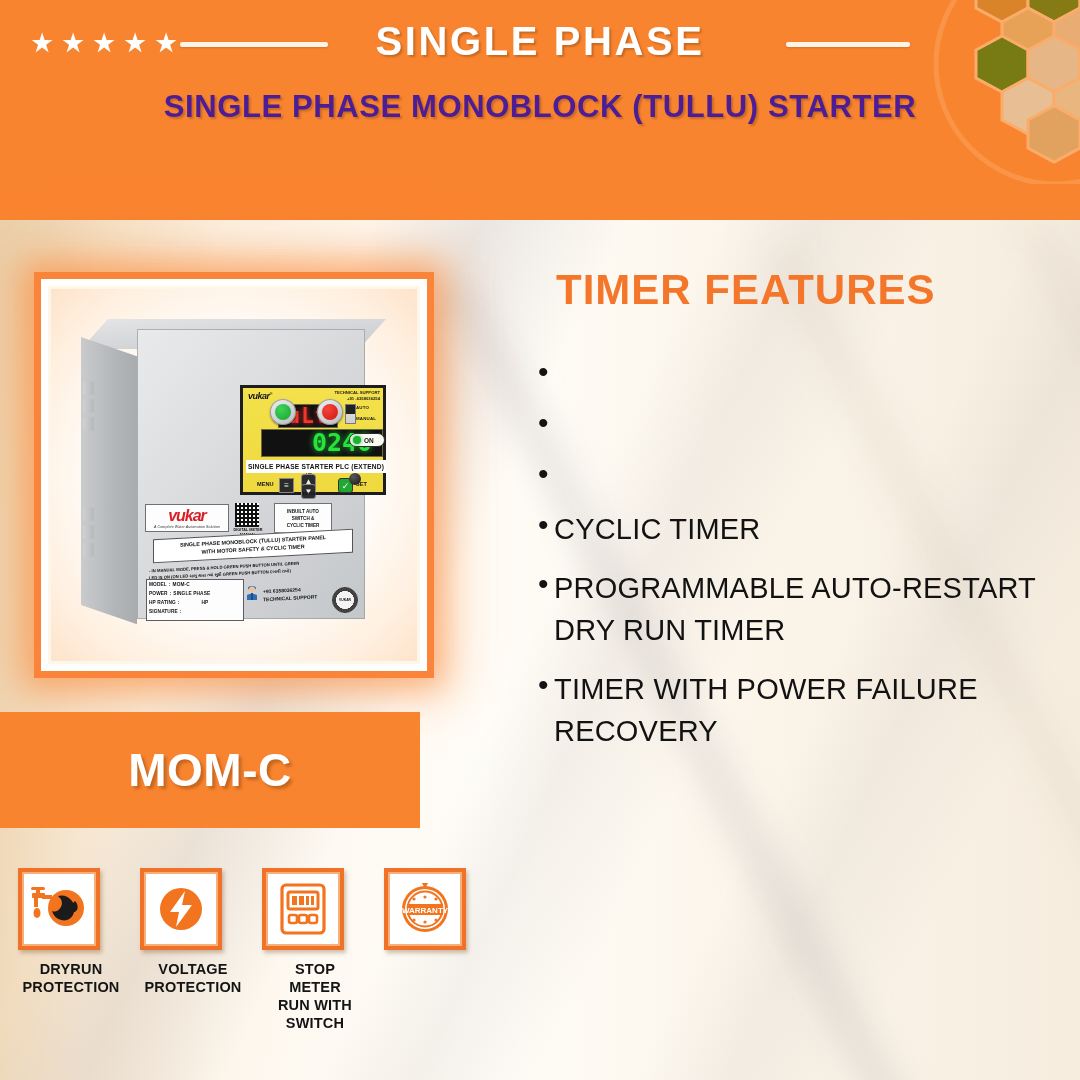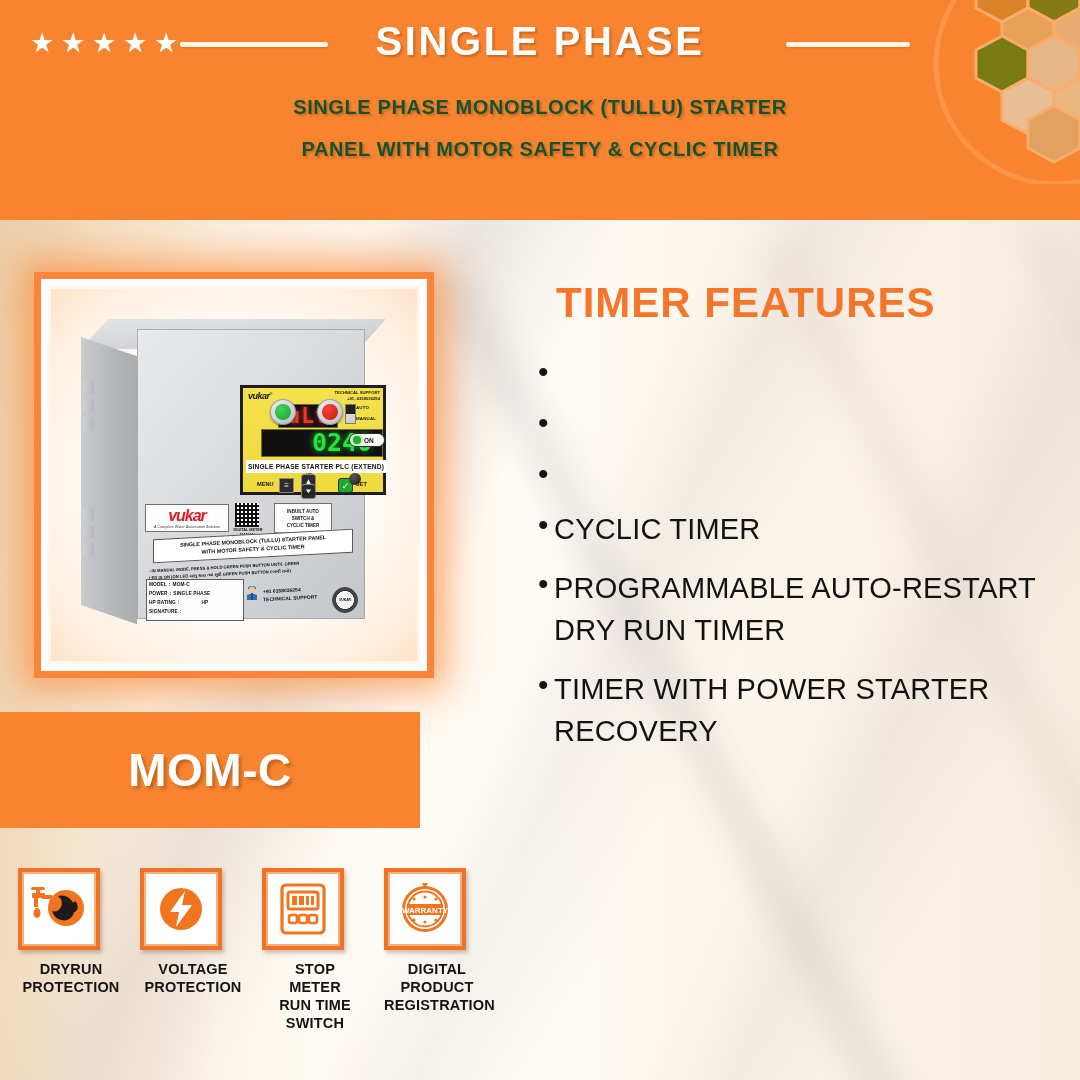--- a/index.html
+++ b/index.html
@@ -39,21 +39,21 @@
   .hex-globe{position:absolute;right:-56px;top:-46px;width:230px;height:230px;opacity:.92;}
   .stars{position:absolute;left:30px;top:30px;display:flex;gap:4px;}
   .star{width:27px;height:27px;color:#ffffff;font-size:27px;line-height:27px;}
   .rule{position:absolute;height:5px;background:#fdf3e6;border-radius:2px;box-shadow:0 1px 2px rgba(120,60,10,.25);}
   .rule-left{left:180px;top:42px;width:148px;}
   .rule-right{left:786px;top:42px;width:124px;}
   .h-title{position:absolute;left:0;top:19px;width:1080px;text-align:center;
     font-size:40px;font-weight:700;letter-spacing:2.6px;color:#ffffff;
     text-shadow:2px 2px 2px rgba(110,55,10,.35);}
   .h-sub{position:absolute;left:0;top:86px;width:1080px;text-align:center;
-    font-size:20px;font-weight:700;letter-spacing:.6px;color:#14532d;line-height:42px;
+    font-size:31px;font-weight:700;letter-spacing:.6px;color:#4c1d95;line-height:42px;
     text-shadow:2px 2px 2px rgba(110,55,10,.33);}
 
   
   .prod-frame{position:absolute;left:34px;top:272px;width:386px;height:392px;
     border:7px solid #f9843a;background:#ffffff;
     box-shadow:0 0 30px 10px rgba(249,132,47,.55), 0 0 60px 20px rgba(249,132,47,.22);}
   .prod-inner{position:absolute;inset:7px;border:3px solid #fff6ea;background:#ffffff;overflow:hidden;}
   .prod-glow{position:absolute;inset:0;background:radial-gradient(ellipse at 50% 50%, rgba(255,255,255,1) 45%, rgba(255,228,200,.55) 80%, rgba(252,200,150,.5) 100%);}
 
   
@@ -147,21 +147,21 @@
   
   .feats{position:absolute;left:18px;top:868px;width:500px;display:flex;gap:16px;}
   .feat{width:106px;display:flex;flex-direction:column;}
   .feat-box{width:82px;height:82px;background:#ef7228;padding:4px;box-sizing:border-box;
     box-shadow:2px 3px 4px rgba(120,80,40,.35);}
   .feat-box-in{width:100%;height:100%;background:#fff;border:2px solid #f7b07a;box-sizing:border-box;
     display:flex;align-items:center;justify-content:center;}
   .feat-lbl{margin-top:10px;font-size:14.5px;font-weight:700;color:#141414;text-align:center;line-height:18px;letter-spacing:.2px;}
 
   
-  .ft-head{position:absolute;left:556px;top:266px;font-size:42px;font-weight:700;color:#f4762a;letter-spacing:1px;margin-top:13px;}
+  .ft-head{position:absolute;left:556px;top:266px;font-size:42px;font-weight:700;color:#f4762a;letter-spacing:1px;}
   .ft-list{position:absolute;left:538px;top:355px;width:520px;}
   .ft-item{display:flex;align-items:flex-start;margin-bottom:17px;}
   .ft-bullet{width:16px;flex:0 0 16px;font-size:30px;line-height:34px;color:#131313;text-align:left;}
   .ft-txt{font-size:29px;line-height:42px;color:#121212;letter-spacing:.2px;}
 </style>
 </head>
 <body>
 
 <div class="page">
 
@@ -198,21 +198,20 @@
       <span class="star">★</span>
       <span class="star">★</span>
     </div>
 
     <div class="rule rule-left"></div>
     <div class="rule rule-right"></div>
 
     <div class="h-title">SINGLE PHASE</div>
     <div class="h-sub">
       <div>SINGLE PHASE MONOBLOCK (TULLU) STARTER</div>
-      <div>PANEL WITH MOTOR SAFETY &amp; CYCLIC TIMER</div>
     </div>
   </div>
 
   <div class="prod-frame">
     <div class="prod-inner">
       <div class="prod-glow"></div>
 
       <div class="box-top"></div>
       <div class="box-side"></div>
       <div class="hinge" style="left:32px;top:92px;height:14px;"></div>
@@ -399,21 +398,21 @@
             <rect x="34" y="14" width="3" height="9" fill="#f2741f"></rect>
             <rect x="12" y="33" width="8" height="8" rx="2" fill="none" stroke="#f2741f" stroke-width="2.6"></rect>
             <rect x="22" y="33" width="8" height="8" rx="2" fill="none" stroke="#f2741f" stroke-width="2.6"></rect>
             <rect x="32" y="33" width="8" height="8" rx="2" fill="none" stroke="#f2741f" stroke-width="2.6"></rect>
           </svg>
         </div>
       </div>
       <div class="feat-lbl">
         <div>STOP</div>
         <div>METER</div>
-        <div>RUN TIME</div>
+        <div>RUN WITH</div>
         <div>SWITCH</div>
       </div>
     </div>
 
     <div class="feat">
       <div class="feat-box">
         <div class="feat-box-in">
           <svg width="54" height="54" viewBox="0 0 54 54">
             <g fill="#f2741f">
               <g transform="translate(27,27)">
@@ -429,25 +428,20 @@
                 <circle cx="27" cy="15" r="1.6"></circle>
                 <circle cx="38" cy="17" r="1.6"></circle>
               <circle cx="16" cy="38" r="1.6"></circle>
                 <circle cx="27" cy="40" r="1.6"></circle>
                 <circle cx="38" cy="38" r="1.6"></circle>
             </g>
             <text x="27" y="31" text-anchor="middle" font-size="8" font-weight="bold" fill="#ffffff" font-family="Liberation Sans, sans-serif">WARRANTY</text>
           </svg>
         </div>
       </div>
-      <div class="feat-lbl">
-        <div>DIGITAL</div>
-        <div>PRODUCT</div>
-        <div>REGISTRATION</div>
-      </div>
     </div>
 
   </div>
 
   <div class="ft-head">TIMER FEATURES</div>
 
   <div class="ft-list">
     <div class="ft-item">
       <span class="ft-bullet">•</span>
     </div>
@@ -460,17 +454,17 @@
     <div class="ft-item">
       <span class="ft-bullet">•</span>
       <span class="ft-txt">CYCLIC TIMER</span>
     </div>
     <div class="ft-item">
       <span class="ft-bullet">•</span>
       <span class="ft-txt">PROGRAMMABLE AUTO-RESTART DRY RUN TIMER</span>
     </div>
     <div class="ft-item">
       <span class="ft-bullet">•</span>
-      <span class="ft-txt">TIMER WITH POWER STARTER RECOVERY</span>
+      <span class="ft-txt">TIMER WITH POWER FAILURE RECOVERY</span>
     </div>
   </div>
 
 </div>
 
 </body></html>

